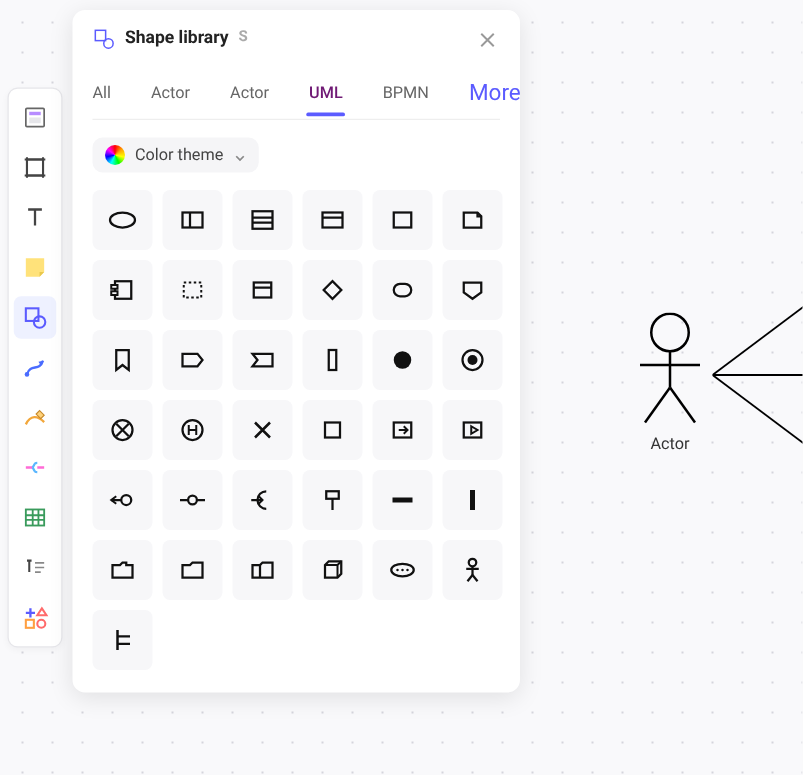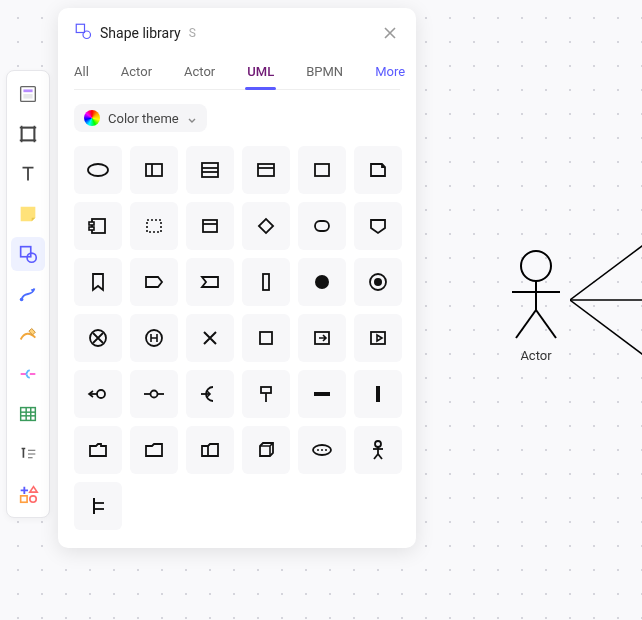--- a/index.html
+++ b/index.html
@@ -56,23 +56,24 @@
     left: 58px;
     top: 8px;
     width: 358px;
     background: #fff;
     border-radius: 10px;
     box-shadow: 0 4px 20px rgba(0,0,0,0.10);
     padding: 14px 16px 18px;
   }
   .panel-header {
     display: flex;
-    align-items: center;
+    align-items: flex-start;
     gap: 8px;
     margin-bottom: 14px;
+    font-weight: bold;
   }
   .panel-title {
     font-size: 14px;
     color: #222;
   }
   .panel-shortcut {
     font-size: 12px;
     color: #aaa;
   }
   .panel-close {
@@ -109,21 +110,21 @@
     left: -2px;
     right: -2px;
     bottom: -1px;
     height: 3px;
     border-radius: 2px;
     background: #5b5bff;
   }
   .tabs-more {
     margin-left: auto;
     color: #5b5bff;
-    font-size: 13px;
+    font-size: 18px;
     cursor: pointer;
     padding: 6px 0 10px;
   }
   .color-theme {
     display: inline-flex;
     align-items: flex-end;
     gap: 8px;
     background: #f5f5f7;
     border-radius: 8px;
     padding: 6px 10px;

